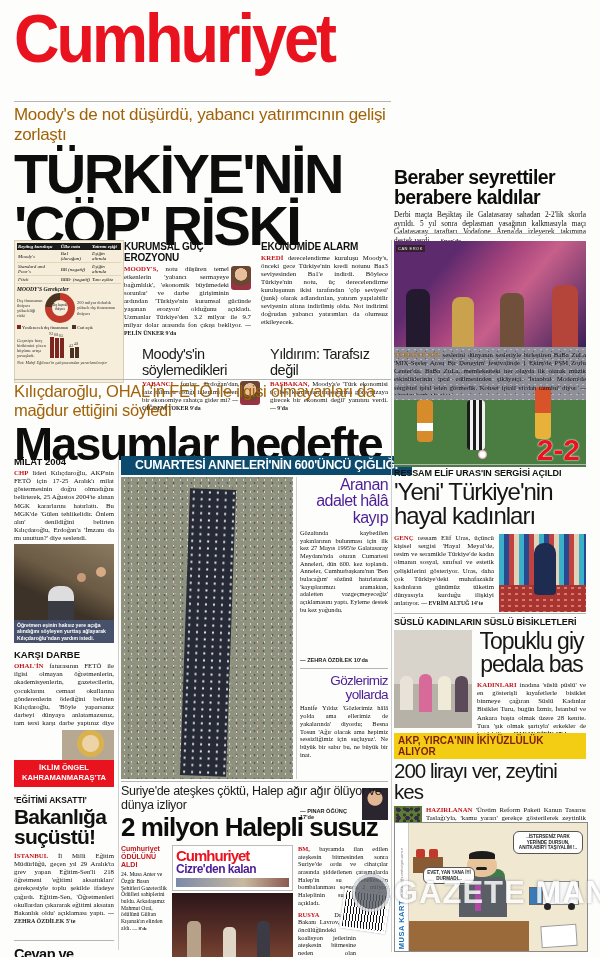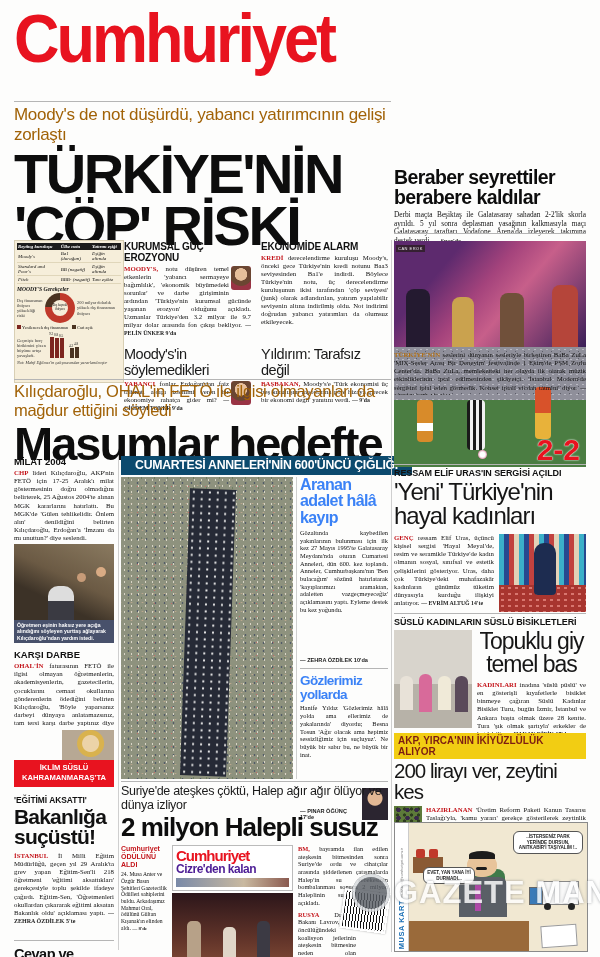--- a/index.html
+++ b/index.html
@@ -74,21 +74,21 @@
   .crowd{background-color:#8e927e;background-image:
       radial-gradient(#d8d4c6 .8px,transparent 1.1px),
       radial-gradient(#525c68 .9px,transparent 1.2px),
       radial-gradient(#b9a78d .8px,transparent 1.1px),
       radial-gradient(#6f7d62 .9px,transparent 1.2px),
       radial-gradient(#c46a6a .7px,transparent 1px);
       background-size:7px 6px,9px 8px,11px 9px,13px 10px,17px 13px;
       background-position:0 0,3px 2px,5px 4px,1px 6px,8px 3px;position:relative;overflow:hidden;}
   .banner-path{position:absolute;left:37%;top:4%;bottom:1%;width:27%;background:#262a36;transform:rotate(2deg);
       background-image:radial-gradient(#e9e9e9 1.1px,transparent 1.4px);background-size:8px 7px;}
-  .mini-head{font-size:16px;font-weight:700;letter-spacing:-.6px;line-height:1.02;color:#3b82f6;}
+  .mini-head{font-size:16px;font-weight:400;letter-spacing:-.6px;line-height:1.02;color:#4c1d95;text-align:right;}
   .mini-body{font-size:6.4px;line-height:1.2;}
   
   .halep-kick{font-size:12.5px;letter-spacing:-.3px;color:#1a1a1a;}
   .halep-head{font-size:26px;font-weight:800;letter-spacing:-1px;line-height:1;color:#0d0d0d;}
   .award-head{color:#c4161c;font-weight:800;font-size:7px;line-height:1.15;}
   .award-body{font-size:5.6px;line-height:1.2;}
   .thumb{background:#fff;border:1px solid #bbb;padding:2px 3px;}
   .thumb-title{color:#e8131f;font-weight:900;font-size:15px;letter-spacing:-1px;line-height:1;}
   .thumb-head{color:#4c1d95;font-weight:800;font-size:12px;letter-spacing:-.5px;line-height:1.05;}
   .barcode{background:repeating-linear-gradient(90deg,#111 0 1px,#fff 1px 3px);border:2px solid #fff;
@@ -200,21 +200,21 @@
       </div>
       <div style="flex:1;">
         <div class="eco-head">EKONOMİDE ALARM</div>
         <div class="eco-body serif just" style="height:74px;overflow:hidden;">
           <span class="lead-word">KREDİ</span>
           <span>derecelendirme kuruluşu Moody's, önceki gece Türkiye'nin kredi notunu Baa3 seviyesinden Ba1'e indirdi. Böylece Türkiye'nin notu, üç derecelendirme kuruluşunun ikisi tarafından 'çöp seviyesi' (junk) olarak adlandırılan, yatırım yapılabilir seviyenin altına indirilmiş oldu. Not indirimi doğrudan yabancı yatırımları da olumsuz etkileyecek.</span>
         </div>
       </div>
     </div>
     <div style="display:flex;gap:10px;margin-top:7px;">
-      <div style="flex:1;">
+      <div style="flex:1;margin-left:18px;">
         <div class="sub-head">Moody's'in söylemedikleri</div>
         <div class="eco-body serif just" style="height:34px;overflow:hidden;">
           <span class="portrait"></span>
           <span class="lead-word">YABANCI</span>
           <span>fonlar Erdoğan'dan faiz talimatı aldığı izlenimi veren bir ekonomiye rahatça gider mi?</span>
           <span class="byline" style="font-size:5.8px;">— ÇİĞDEM TOKER 9'da</span>
         </div>
       </div>
       <div style="flex:1;">
         <div class="sub-head">Yıldırım: Tarafsız değil</div>
@@ -250,21 +250,21 @@
     <div class="col-head-sm" style="margin-top:6px;">KARŞI DARBE</div>
     <div class="col-body serif just" style="margin-top:2px;height:64px;overflow:hidden;">
       <span class="lead-word">OHAL'İN</span>
       <span>faturasının FETÖ ile ilgisi olmayan öğretmenlerin, akademisyenlerin, gazetecilerin, çocuklarını cemaat okullarına gönderenlerin ödediğini belirten Kılıçdaroğlu, 'Böyle yaparsanız darbeyi dünyaya anlatamazsınız, tam tersi karşı darbe yaptınız diye algılanır' dedi.</span>
       
     </div>
     <div style="margin-top:4px;">
       <div style="width:52px;height:30px;margin-left:auto;background:
           radial-gradient(circle at 55% 45%,#ecd3a8 0 8px,#d9b24e 9px 13px,#b7a894 14px);"></div>
       <div class="red-badge">
-        <div>İKLİM SÜSLÜ</div>
+        <div>İKLİM ÖNGEL</div>
         <div>KAHRAMANMARAŞ'TA</div>
       </div>
     </div>
     <div style="font-size:8.4px;font-weight:800;margin-top:8px;">'EĞİTİMİ AKSATTI'</div>
     <div class="big-left-head" style="margin-top:2px;">Bakanlığa suçüstü!</div>
     <div class="col-body serif just" style="margin-top:4px;height:82px;overflow:hidden;">
       <span class="lead-word">İSTANBUL</span>
       <span>İl Milli Eğitim Müdürlüğü, geçen yıl 29 Aralık'ta grev yapan Eğitim-Sen'li 218 öğretmeni 'eğitimi aksattıkları' gerekçesiyle toplu şekilde ifadeye çağırdı. Eğitim-Sen, 'Öğretmenleri okullardan çıkararak eğitimi aksatan Bakanlık oldu' açıklaması yaptı.</span>
       <span class="byline" style="font-size:6px;">— ZEHRA ÖZDİLEK 5'te</span>
     </div>
@@ -390,21 +390,21 @@
   <div class="abs" style="left:394px;top:617px;width:192px;">
     <div class="kick-caps" style="font-size:9px;">SÜSLÜ KADINLARIN SÜSLÜ BİSİKLETLERİ</div>
     <div style="display:flex;gap:5px;margin-top:3px;">
       <div style="width:78px;height:98px;overflow:hidden;position:relative;background:linear-gradient(#d8d4cc 0 55%,#b7b2a8 55%);">
         <div style="position:absolute;left:8%;bottom:18%;width:13px;height:34px;background:#e8e2d8;border-radius:6px 6px 0 0;"></div>
         <div style="position:absolute;left:32%;bottom:16%;width:13px;height:38px;background:#d86a9a;border-radius:6px 6px 0 0;"></div>
         <div style="position:absolute;left:56%;bottom:18%;width:13px;height:34px;background:#f0ead8;border-radius:6px 6px 0 0;"></div>
         <div style="position:absolute;left:78%;bottom:16%;width:13px;height:36px;background:#5a4a5a;border-radius:6px 6px 0 0;"></div>
       </div>
       <div style="flex:1;">
-        <div class="light-head" style="font-size:23px;text-align:center;">Topuklu giy temel bas</div>
+        <div class="light-head" style="font-size:23px;text-align:center;">Topuklu giy pedala bas</div>
         <div class="rz-body serif just" style="margin-top:4px;height:52px;overflow:hidden;">
           <span class="lead-word">KADINLARI</span>
           <span>inadına 'süslü püslü' ve en gösterişli kıyafetlerle bisiklet binmeye çağıran Süslü Kadınlar Bisiklet Turu, bugün İzmir, İstanbul ve Ankara başta olmak üzere 28 kentte. Tura 'şık olmak şartıyla' erkekler de katılabilir.</span>
           <span class="byline" style="font-size:5.8px;">— HAKAN DİRİK 17'de</span>
         </div>
       </div>
     </div>
   </div>
 
   <div class="abs" style="left:394px;top:733px;width:192px;">

